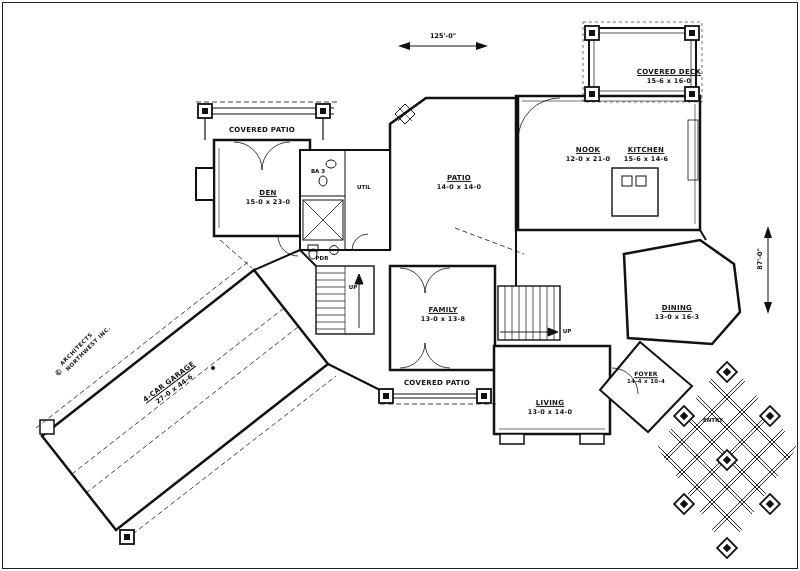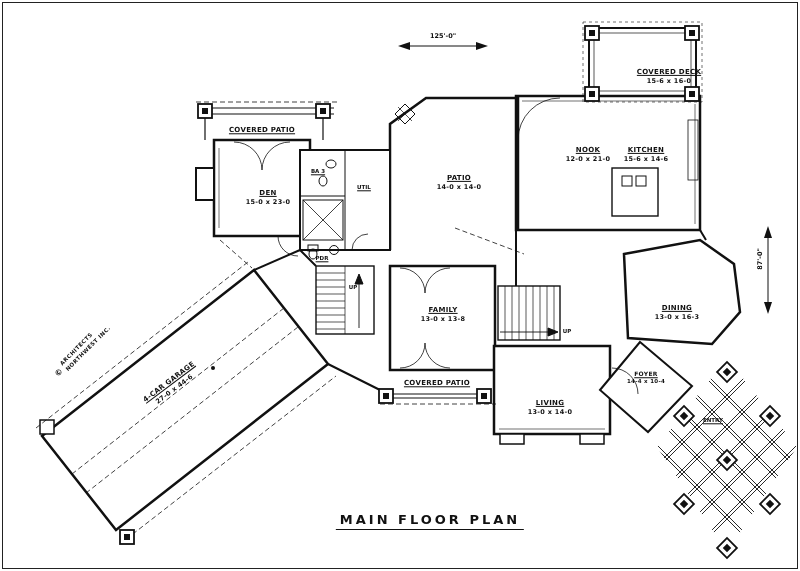--- a/index.html
+++ b/index.html
@@ -5,21 +5,21 @@
   html,body{margin:0;padding:0;background:#fff;}
   #canvas{position:relative;width:800px;height:571px;background:#fff;overflow:hidden;
           font-family:"DejaVu Sans",sans-serif;color:#111;}
   #frame{position:absolute;inset:2px;border:1px solid #222;pointer-events:none;}
   svg{position:absolute;left:0;top:0;}
   .lbl{position:absolute;transform:translate(-50%,-50%);text-align:center;
        font-size:7px;font-weight:bold;letter-spacing:.3px;line-height:1.35;
        white-space:nowrap;color:#111;}
   .lbl .nm{display:block;text-decoration:underline;}
   .lbl .sz{display:block;font-size:6.5px;font-weight:bold;}
-  .single{text-decoration:underline;}
+  .single{}
   .tiny{font-size:5.5px;letter-spacing:0;}
   .dim{position:absolute;transform:translate(-50%,-50%);font-size:6.5px;font-weight:bold;}
   .dim.vert{transform:translate(-50%,-50%) rotate(-90deg);}
   .rot-garage{transform:translate(-50%,-50%) rotate(-37deg);}
   #title{position:absolute;left:430px;top:512px;transform:translate(-50%,0);
          font-size:13px;font-weight:bold;letter-spacing:3px;
          border-bottom:1.5px solid #111;padding:0 4px 2px 4px;}
   #stamp{position:absolute;left:56px;top:368px;transform:rotate(-45deg);
          transform-origin:0 50%;display:flex;align-items:center;gap:3px;
          font-size:5.5px;font-weight:bold;letter-spacing:.5px;}
@@ -241,14 +241,13 @@
   <div class="lbl tiny" style="left:567px;top:332px;">UP</div>
 
   <div id="stamp">
     <span class="mark">©</span>
     <span class="lines">
       <span>ARCHITECTS</span>
       <span>NORTHWEST INC.</span>
     </span>
   </div>
 
-  <div id="title">MAIN FLOOR PLAN</div>
 </div>
 
 </body></html>

